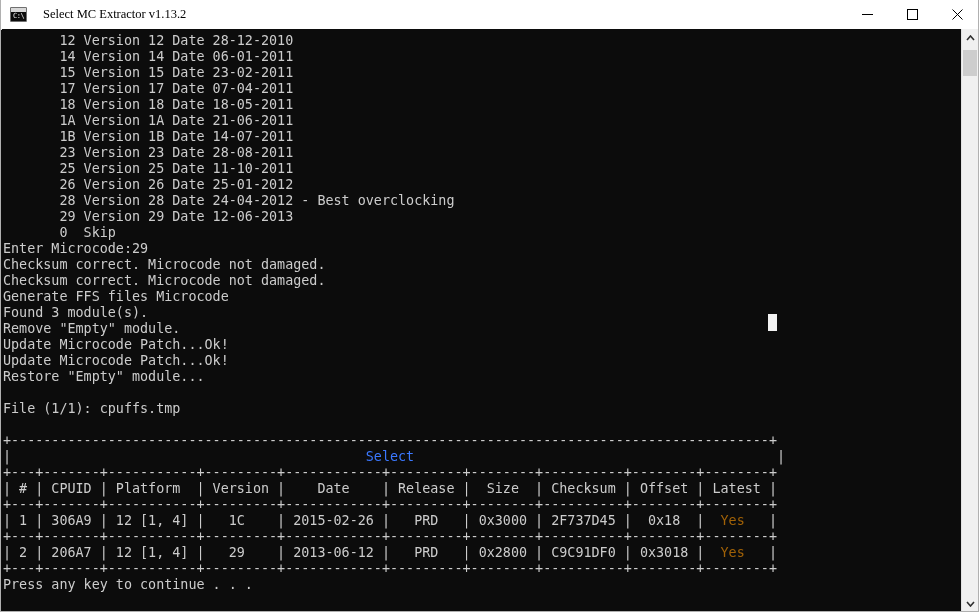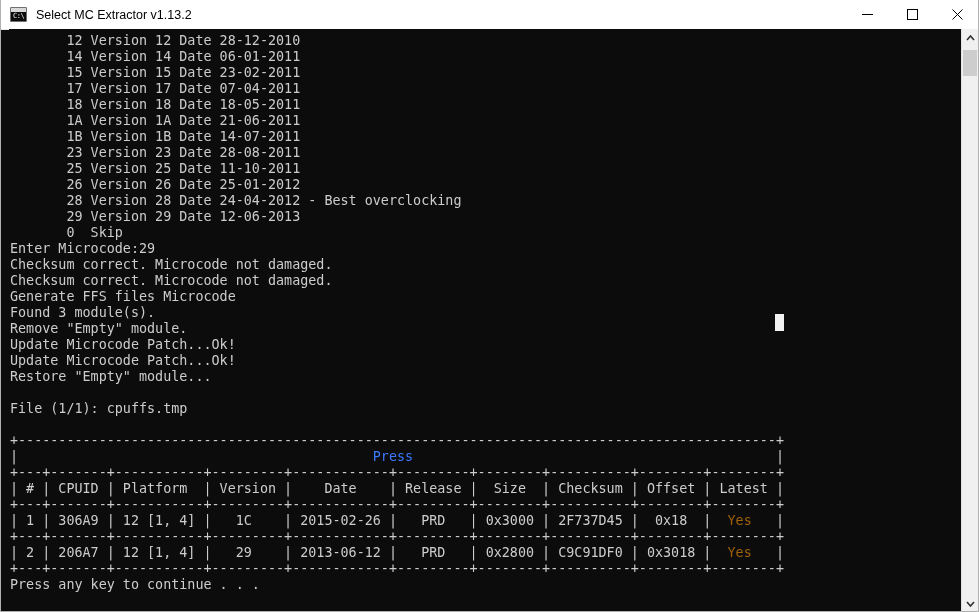--- a/index.html
+++ b/index.html
@@ -65,41 +65,42 @@
     top: 4px;
     font-family: "DejaVu Sans Mono", monospace;
     font-size: 7px;
     line-height: 9px;
     color: #e6e6e6;
     letter-spacing: -0.5px;
   }
   .title-text {
     font-size: 12.5px;
     color: #000000;
-    margin-left: 9px;
+    margin-left: 16px;
     white-space: nowrap;
+    font-family: Liberation Serif, serif;
   }
   .winbuttons {
     display: flex;
     height: 29px;
     flex: 0 0 auto;
   }
   .winbtn {
     width: 45px;
     height: 29px;
     display: flex;
     align-items: center;
     justify-content: center;
     background: #ffffff;
   }
   .winbtn svg { display: block; }
   
   .console {
     position: absolute;
-    left: 8px;
+    left: 1px;
     top: 29px;
     width: 962px;
     height: 583px;
     background: #0c0c0c;
     overflow: hidden;
   }
   pre.screen {
     margin: 0;
     padding: 0;
     position: absolute;
@@ -207,21 +208,21 @@
 Generate FFS files Microcode
 Found 3 module(s).
 Remove "Empty" module.
 Update Microcode Patch...Ok!
 Update Microcode Patch...Ok!
 Restore "Empty" module...
 
 File (1/1): cpuffs.tmp
 
 +----------------------------------------------------------------------------------------------+
-|                                            <span class="blue">Press</span>                                             |
+|                                            <span class="blue">Select</span>                                             |
 +---+-------+-----------+---------+------------+---------+--------+----------+--------+--------+
 | # | CPUID | Platform  | Version |    Date    | Release |  Size  | Checksum | Offset | Latest |
 +---+-------+-----------+---------+------------+---------+--------+----------+--------+--------+
 | 1 | 306A9 | 12 [1, 4] |   1C    | 2015-02-26 |   PRD   | 0x3000 | 2F737D45 |  0x18  |  <span class="green">Yes</span>   |
 +---+-------+-----------+---------+------------+---------+--------+----------+--------+--------+
 | 2 | 206A7 | 12 [1, 4] |   29    | 2013-06-12 |   PRD   | 0x2800 | C9C91DF0 | 0x3018 |  <span class="green">Yes</span>   |
 +---+-------+-----------+---------+------------+---------+--------+----------+--------+--------+
 Press any key to continue . . .</pre>
     <div class="cursor"></div>
   </div>

